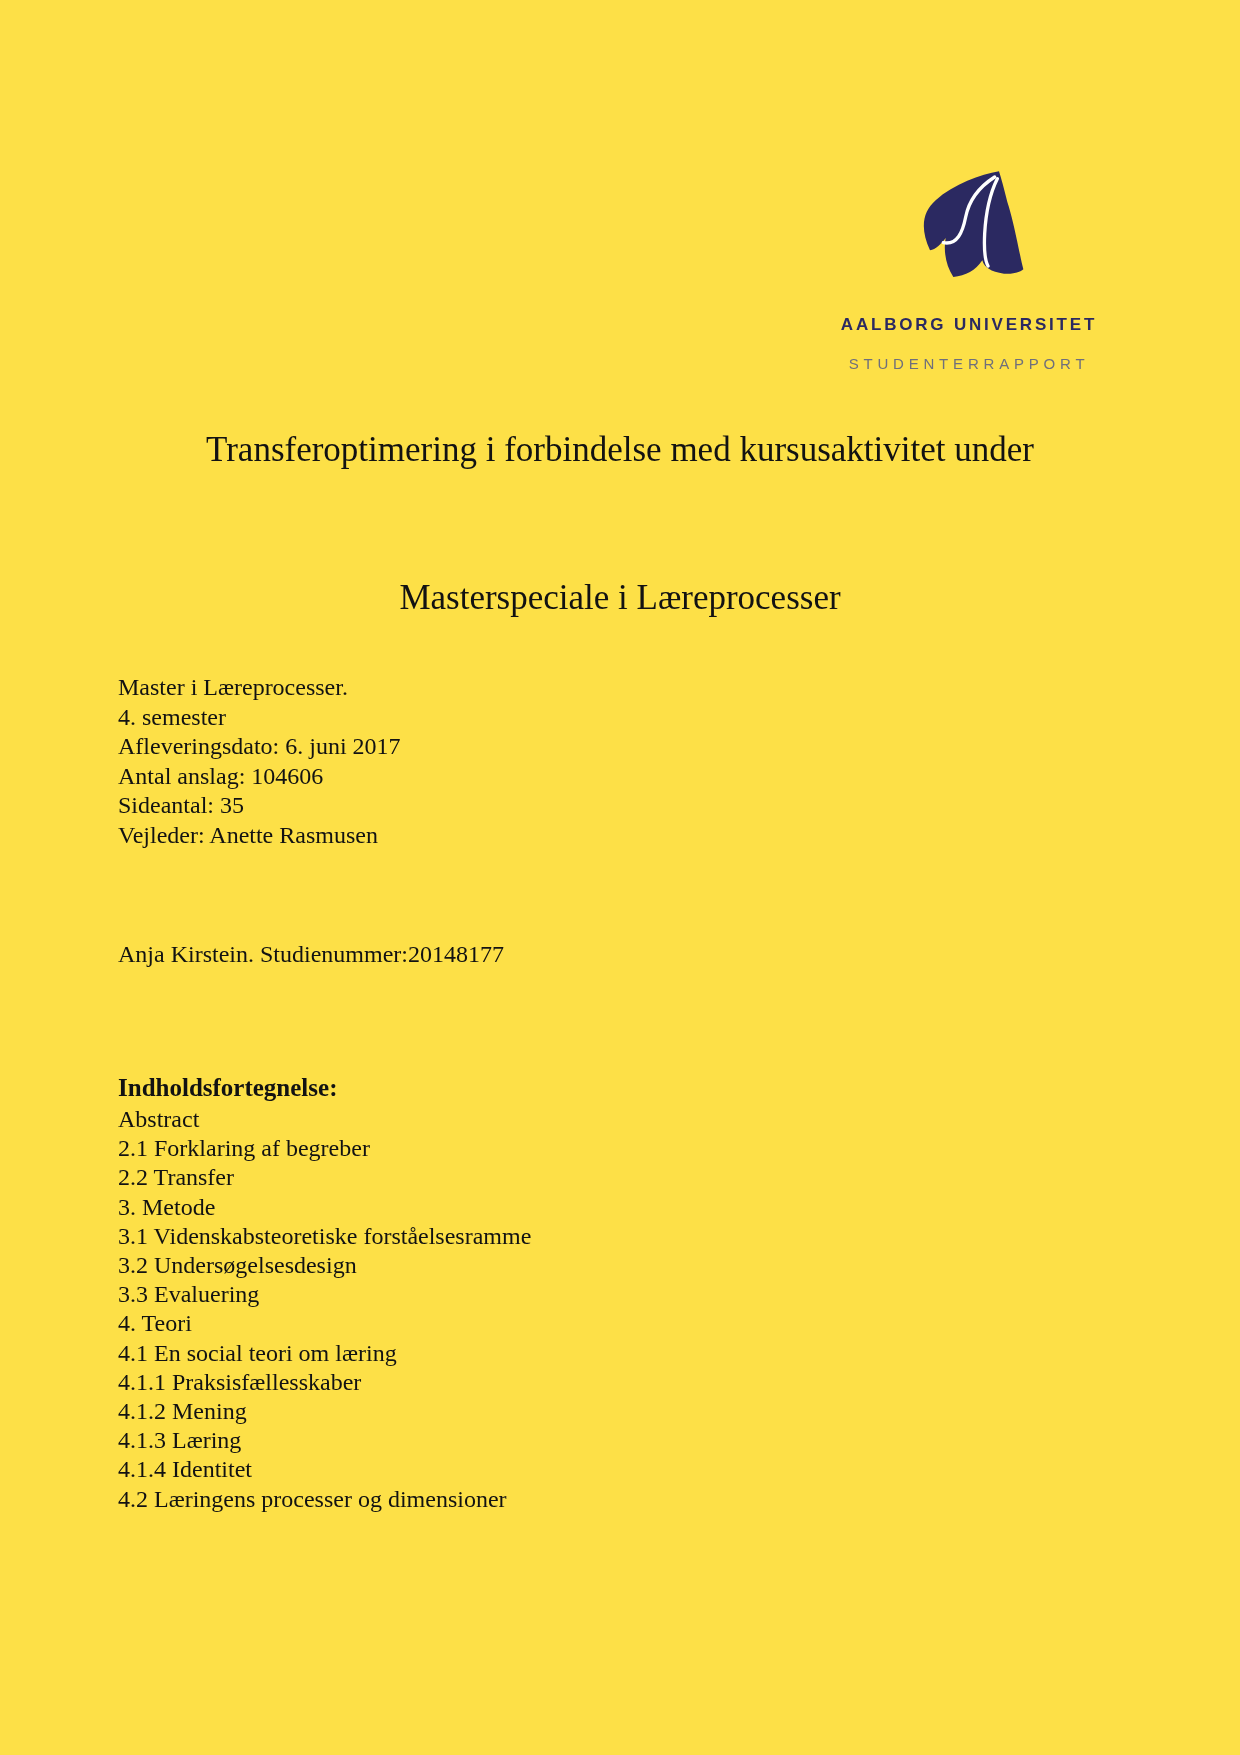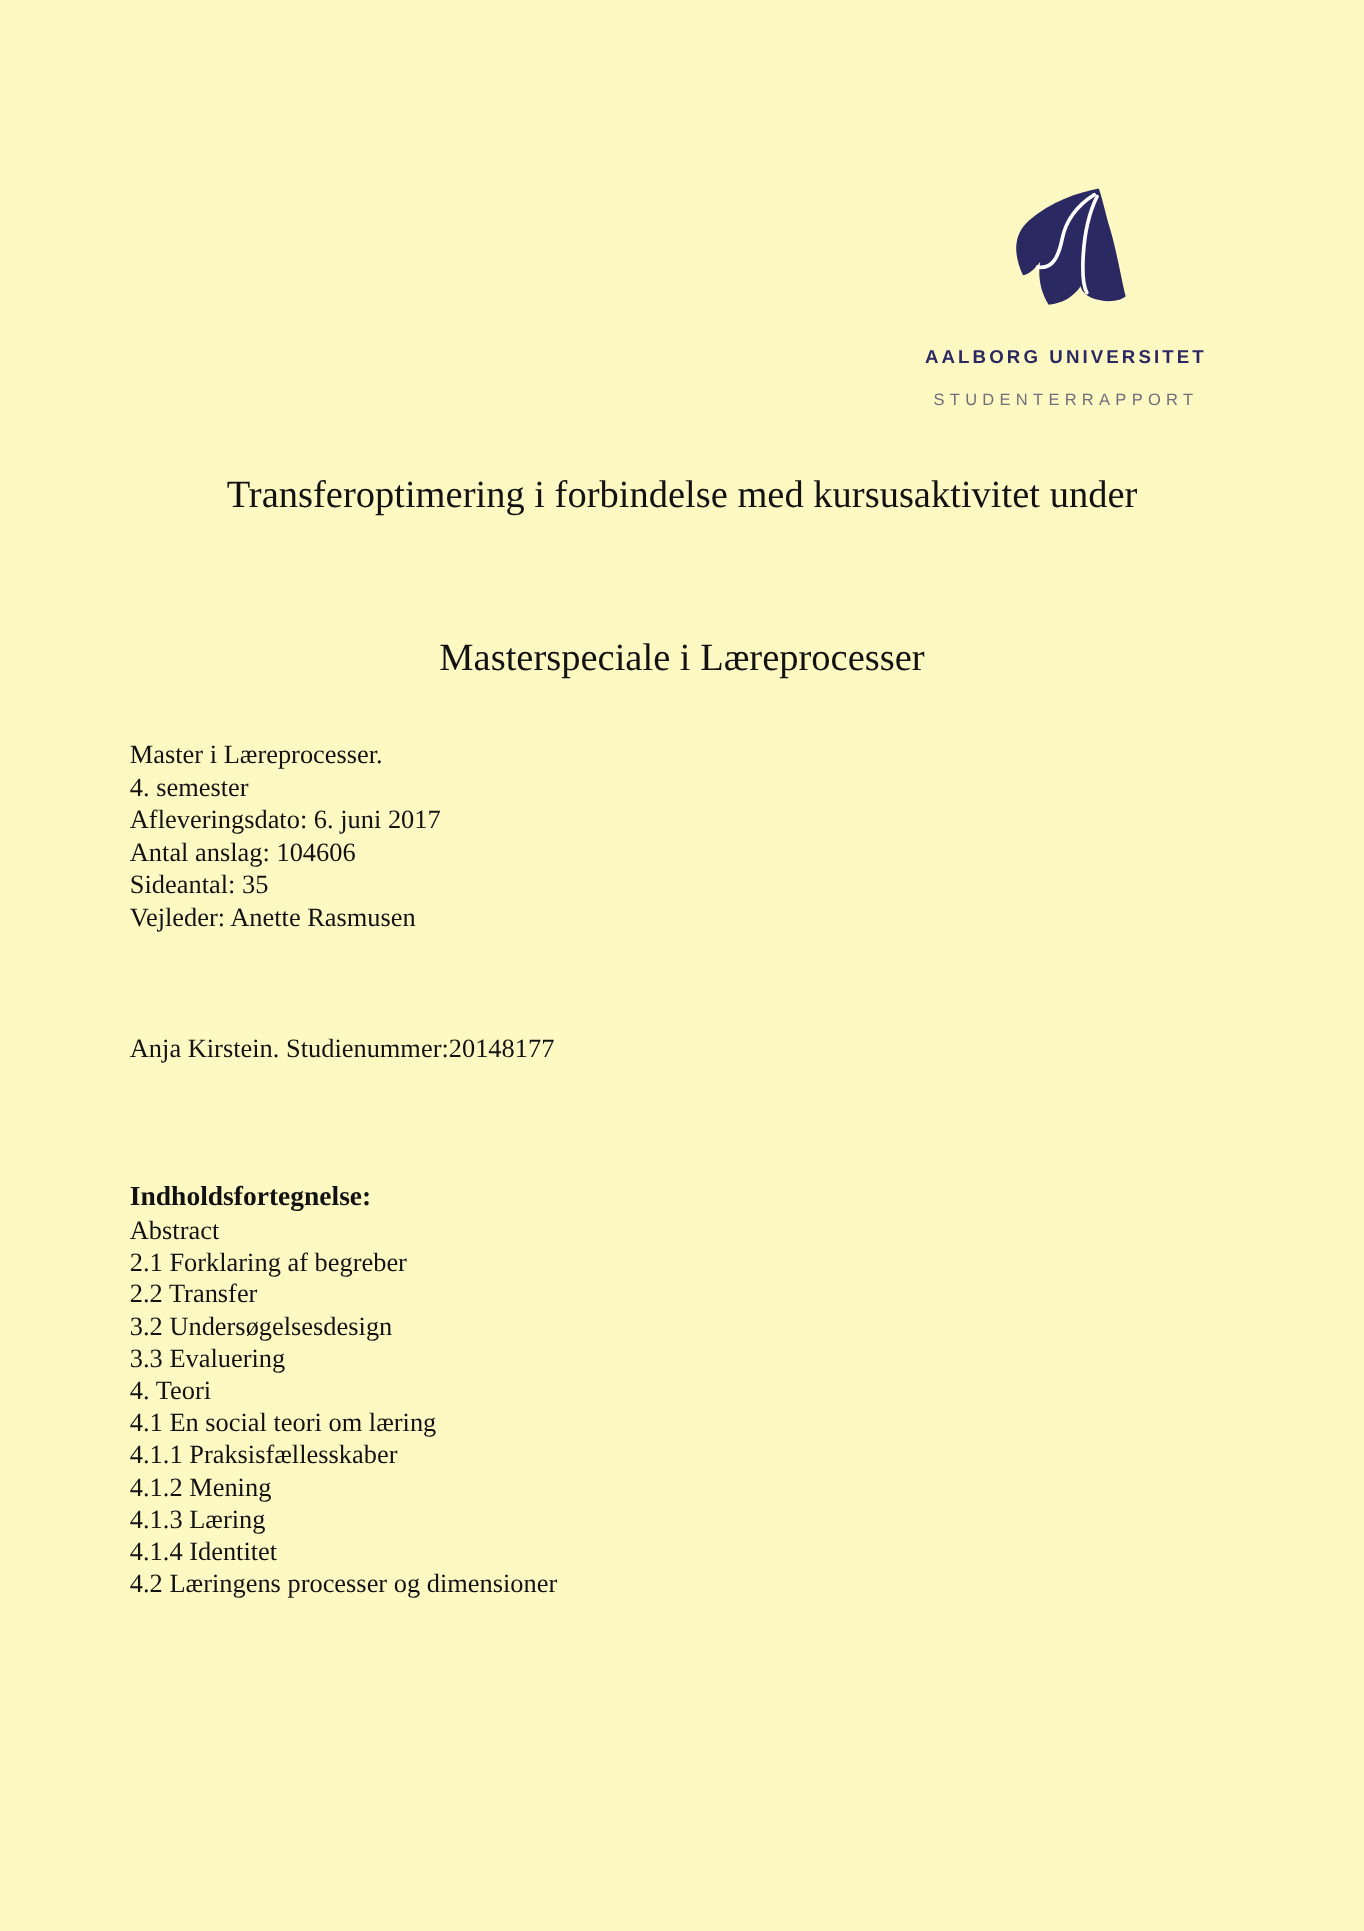--- a/index.html
+++ b/index.html
@@ -4,21 +4,21 @@
 <style>
   html, body {
     margin: 0;
     padding: 0;
     background: #ffffff;
   }
   .page {
     position: relative;
     width: 1240px;
     height: 1755px;
-    background: #fef9c3;
+    background: #fde047;
     overflow: hidden;
     font-family: "Liberation Serif", serif;
     color: #121212;
   }
 
   
   .logo-block {
     position: absolute;
     left: 818px;
     top: 162px;
@@ -149,20 +149,22 @@
   </div>
 
   <div class="author-line">Anja Kirstein. Studienummer:20148177</div>
 
   <div class="toc-heading">Indholdsfortegnelse:</div>
 
   <div class="toc-list">
     <div>Abstract</div>
     <div>2.1 Forklaring af begreber</div>
     <div>2.2 Transfer</div>
+    <div>3. Metode</div>
+    <div>3.1 Videnskabsteoretiske forståelsesramme</div>
     <div>3.2 Undersøgelsesdesign</div>
     <div>3.3 Evaluering</div>
     <div>4. Teori</div>
     <div>4.1 En social teori om læring</div>
     <div>4.1.1 Praksisfællesskaber</div>
     <div>4.1.2 Mening</div>
     <div>4.1.3 Læring</div>
     <div>4.1.4 Identitet</div>
     <div>4.2 Læringens processer og dimensioner</div>
   </div>

